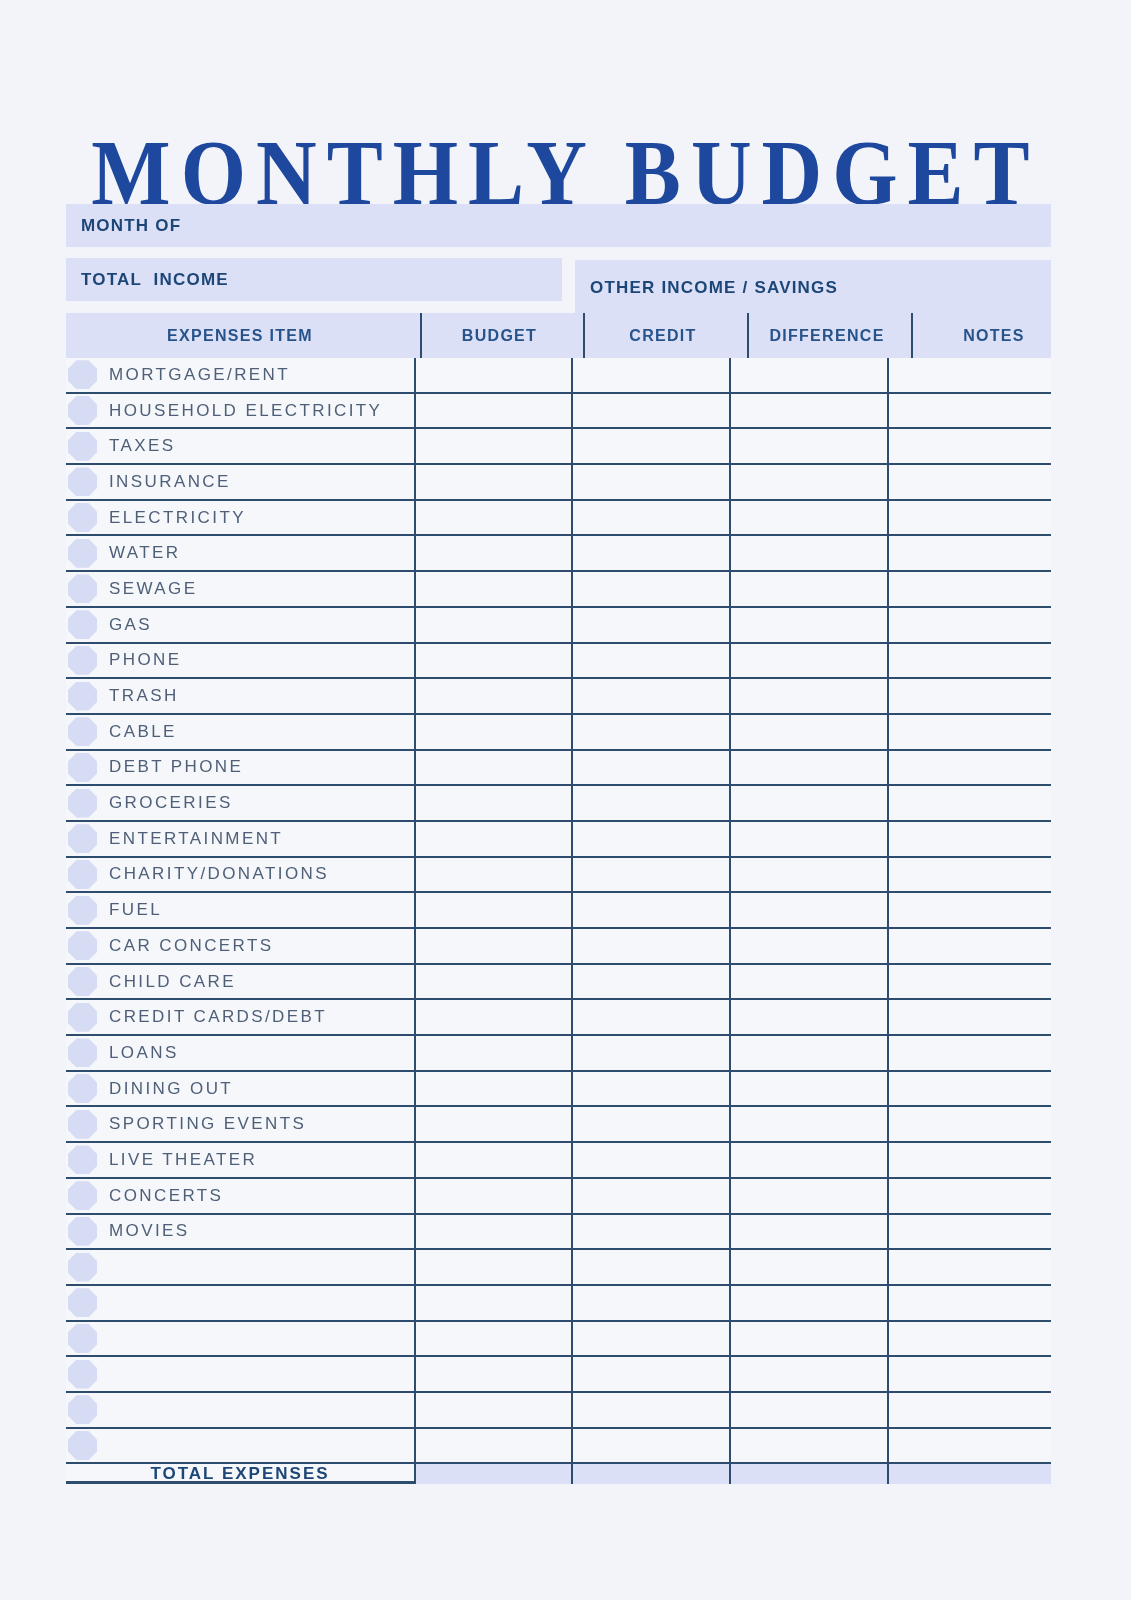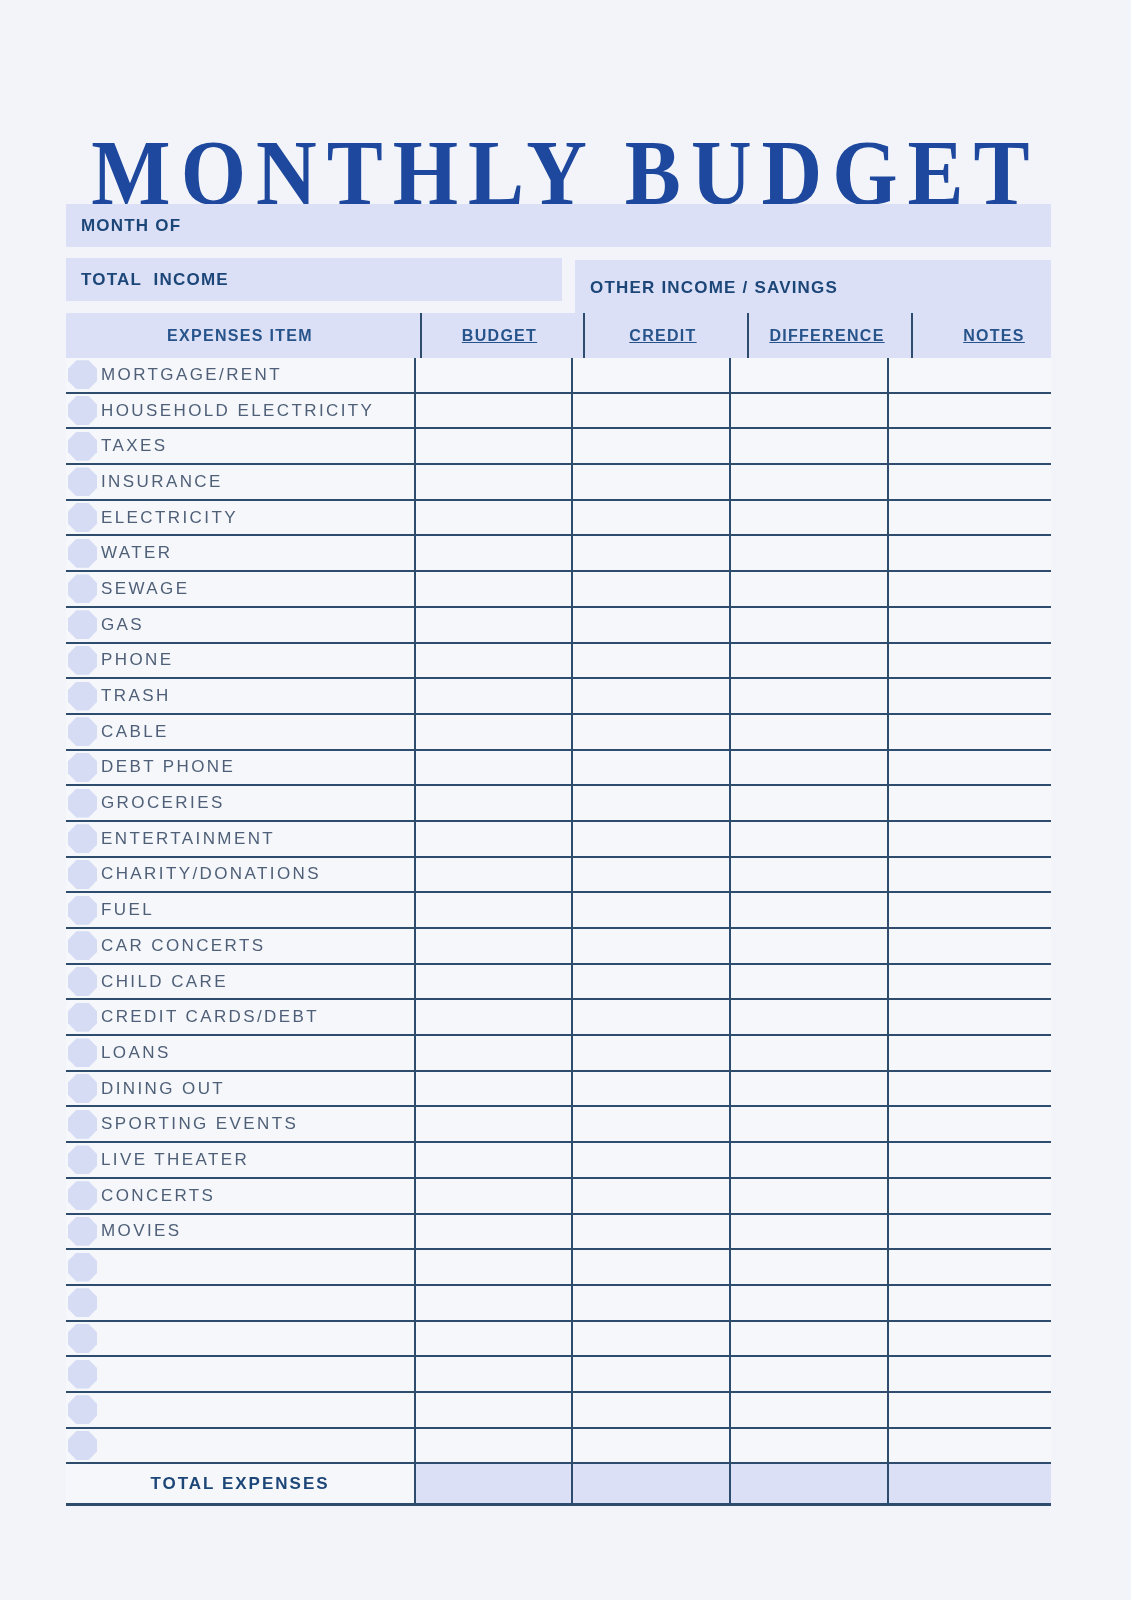--- a/index.html
+++ b/index.html
@@ -47,51 +47,51 @@
     height:45px;
     background: var(--lavender, #dbe0f6);
     gap: 6px;
   }
   .hcell {
     display:flex; align-items:center; justify-content:center;
     color: var(--header-navy, #27538b);
     font-weight:700; font-size:16px; letter-spacing:1.3px;
     box-sizing:border-box;
   }
-  .hcell + .hcell { border-left:2px solid var(--line-navy, #2e4d6e);text-decoration:underline; }
+  .hcell + .hcell { border-left:2px solid var(--line-navy, #2e4d6e); }
 
   .t-row {
     display:grid;
     grid-template-columns:348px 157px 158px 158px 164px;
     height:35.7px;
     box-sizing:border-box;
     border-bottom:2px solid var(--line-navy, #2e4d6e);
     background: var(--row-bg, #f5f7fb);
   }
   .cell { box-sizing:border-box; }
   .cell + .cell { border-left:2px solid var(--line-navy, #2e4d6e); }
   .item-cell { display:flex; align-items:center; }
   .bullet {
     flex:0 0 29px;
     width:29px; height:29px;
     margin-left:2px;
     background: var(--bullet, #d7dcf5);
     clip-path: polygon(29% 0, 71% 0, 100% 29%, 100% 71%, 71% 100%, 29% 100%, 0 71%, 0 29%);
   }
   .item-label {
-    margin-left:4px;
+    margin-left:12px;
     color: var(--item-text, #4e5f77);
     font-size:17px;
     letter-spacing:2.4px;
     white-space:nowrap;
   }
   .t-total {
     display:grid;
     grid-template-columns:348px 157px 158px 158px 164px;
-    height:42px;
+    height:20px;
     box-sizing:border-box;
     border-bottom:3px solid var(--line-navy, #2e4d6e);
     background: var(--row-bg, #f5f7fb);
   }
   .t-total .total-label-cell {
     display:flex; align-items:center; justify-content:center;
     color: var(--label-navy, #1d4678);
     font-weight:700; font-size:17px; letter-spacing:2px;
   }
   .t-total .fill-cell { background: var(--lavender, #dbe0f6); box-sizing:border-box; }

